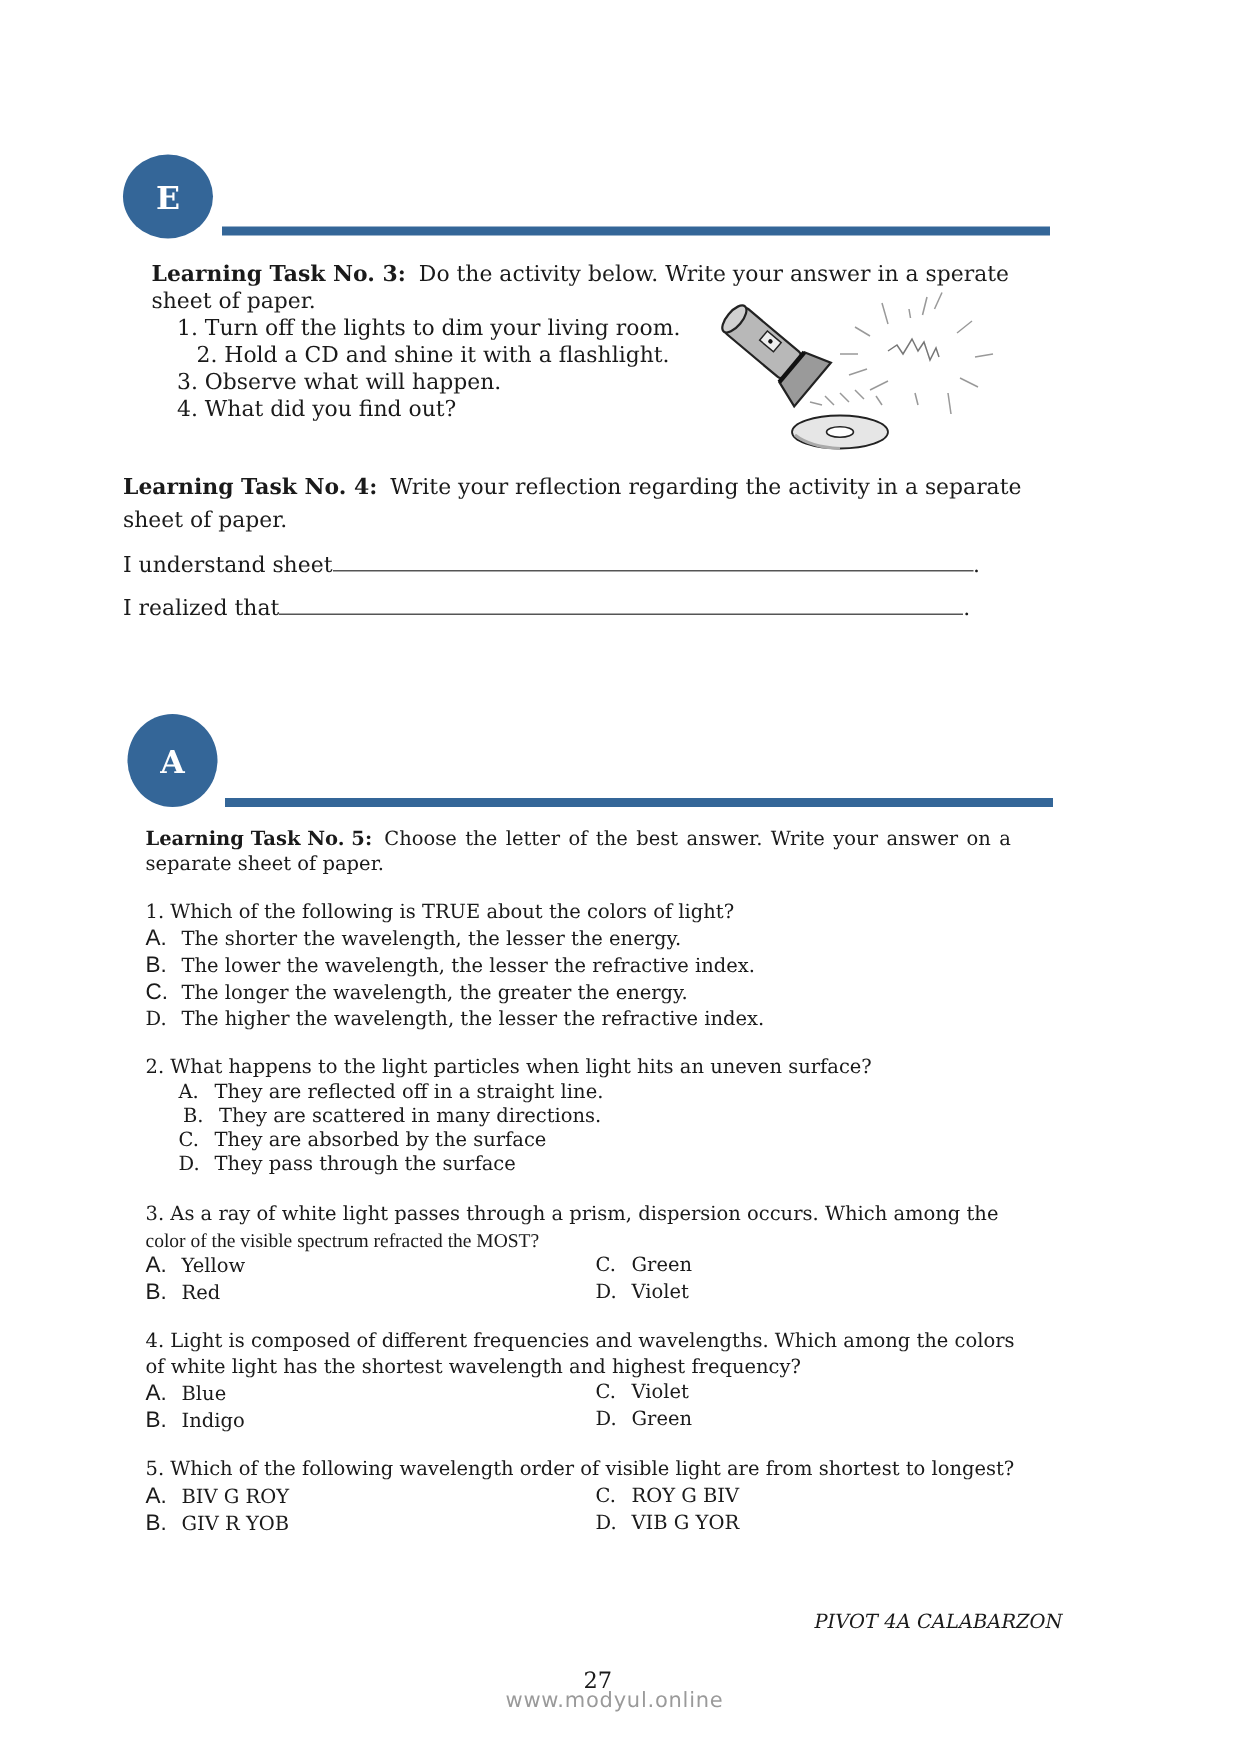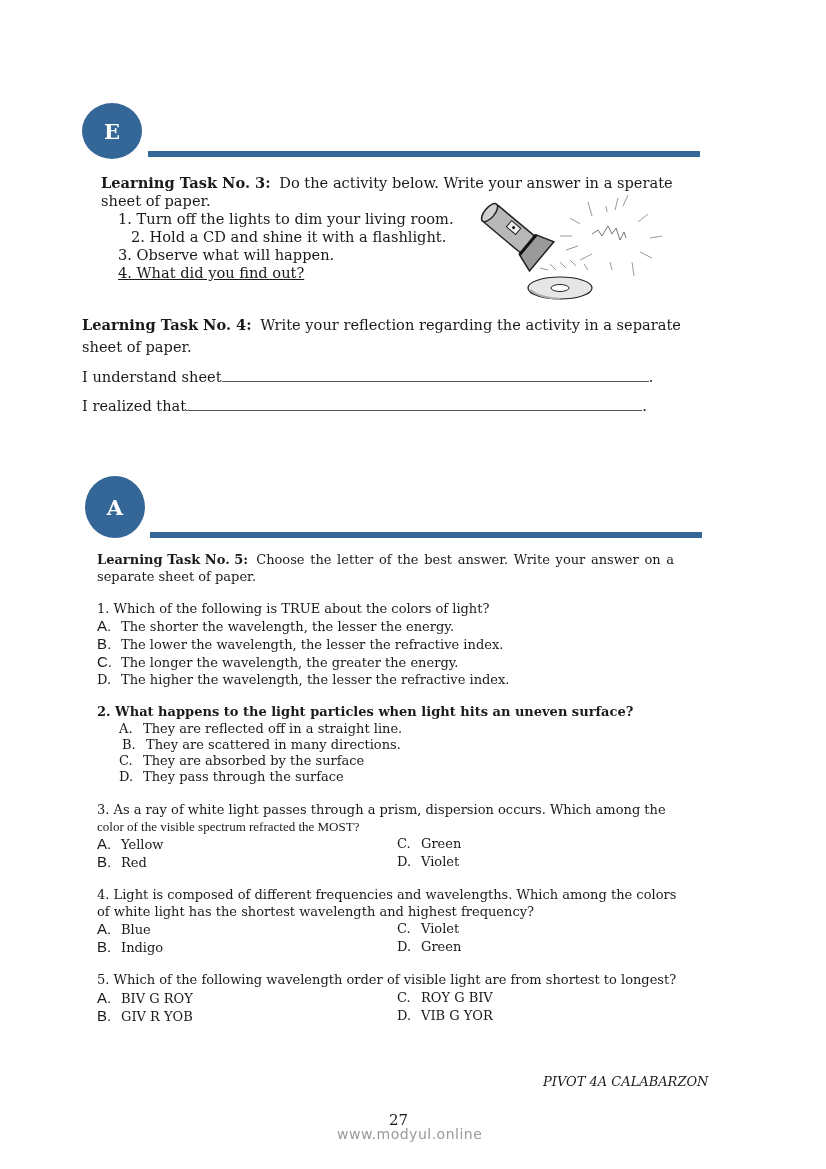--- a/index.html
+++ b/index.html
@@ -29,21 +29,21 @@
 <div class="bar" style="left:148px;top:151px;width:552px;"></div>
 
 <div class="t" style="left:101px;top:174px;">
   <span class="b">Learning Task No. 3:</span>
   <span style="margin-left:4px;margin-top:36px;">Do the activity below.  Write your answer in a sperate</span>
 </div>
 <div class="t" style="left:101px;top:192px;">sheet of paper.</div>
 <div class="t" style="left:118px;top:210px;">1. Turn off the lights to dim your living room.</div>
 <div class="t" style="left:131px;top:228px;">2. Hold a CD and shine it with a flashlight.</div>
 <div class="t" style="left:118px;top:246px;">3. Observe what will happen.</div>
-<div class="t" style="left:118px;top:264px;text-decoration:underline;">4.  What did you find out?</div>
+<div class="t" style="left:118px;top:264px;">4.  What did you find out?</div>
 
 <svg class="abs" style="left:460px;top:190px;" width="220" height="120" viewBox="0 0 220 120">
   <g>
     <g transform="rotate(40 50 45)">
       <rect x="20" y="30" width="50" height="22" rx="3" fill="#b8b8b8" stroke="#222" stroke-width="1.5"></rect>
       <ellipse cx="20" cy="41" rx="5" ry="11" fill="#d0d0d0" stroke="#222" stroke-width="1.5"></ellipse>
       <path d="M70 28 L88 22 L88 60 L70 54 Z" fill="#9a9a9a" stroke="#222" stroke-width="1.5"></path>
       <line x1="70" y1="28" x2="70" y2="54" stroke="#111" stroke-width="3"></line>
       <rect x="42" y="33" width="12" height="8" fill="#eee" stroke="#222" stroke-width="1"></rect>
       <circle cx="48" cy="37" r="1.5" fill="#111"></circle>
@@ -100,21 +100,21 @@
   <span style="margin-left:4px;word-spacing:1.5px;">Choose the letter of the best answer. Write your answer  on a</span>
 </div>
 <div class="s" style="left:97px;top:568px;">separate sheet of paper.</div>
 
 <div class="s" style="left:97px;top:600px;">1.  Which of the following is TRUE about the colors of light?</div>
 <div class="s" style="left:97px;top:617px;"><span class="optlabel sansL">A.</span><span>The shorter the wavelength, the lesser the energy.</span></div>
 <div class="s" style="left:97px;top:635px;"><span class="optlabel sansL">B.</span><span>The lower the wavelength, the lesser the refractive index.</span></div>
 <div class="s" style="left:97px;top:653px;"><span class="optlabel sansL">C.</span><span>The longer the wavelength, the greater the energy.</span></div>
 <div class="s" style="left:97px;top:671px;"><span class="optlabel">D.</span><span>The higher the wavelength, the lesser the refractive index.</span></div>
 
-<div class="s" style="left:97px;top:703px;font-weight:bold;">2.  What happens to the light particles when light hits an uneven surface?</div>
+<div class="s" style="left:97px;top:703px;">2.  What happens to the light particles when light hits an uneven surface?</div>
 <div class="s" style="left:119px;top:720px;"><span class="optlabel">A.</span><span>They are reflected off in a straight line.</span></div>
 <div class="s" style="left:122px;top:736px;"><span class="optlabel">B.</span><span>They are scattered in many directions.</span></div>
 <div class="s" style="left:119px;top:752px;"><span class="optlabel">C.</span><span>They are absorbed by the surface</span></div>
 <div class="s" style="left:119px;top:768px;"><span class="optlabel">D.</span><span>They pass through the surface</span></div>
 
 <div class="s" style="left:97px;top:801px;">3.  As a ray of white light passes through a prism, dispersion occurs. Which among the</div>
 <div class="s" style="left:97px;top:818px;font-family:Liberation Serif, serif;">color of the visible spectrum refracted the MOST?</div>
 <div class="s" style="left:97px;top:835px;"><span class="optlabel sansL">A.</span><span>Yellow</span></div>
 <div class="s" style="left:97px;top:853px;"><span class="optlabel sansL">B.</span><span>Red</span></div>
 <div class="s" style="left:397px;top:835px;"><span class="optlabel">C.</span><span>Green</span></div>

